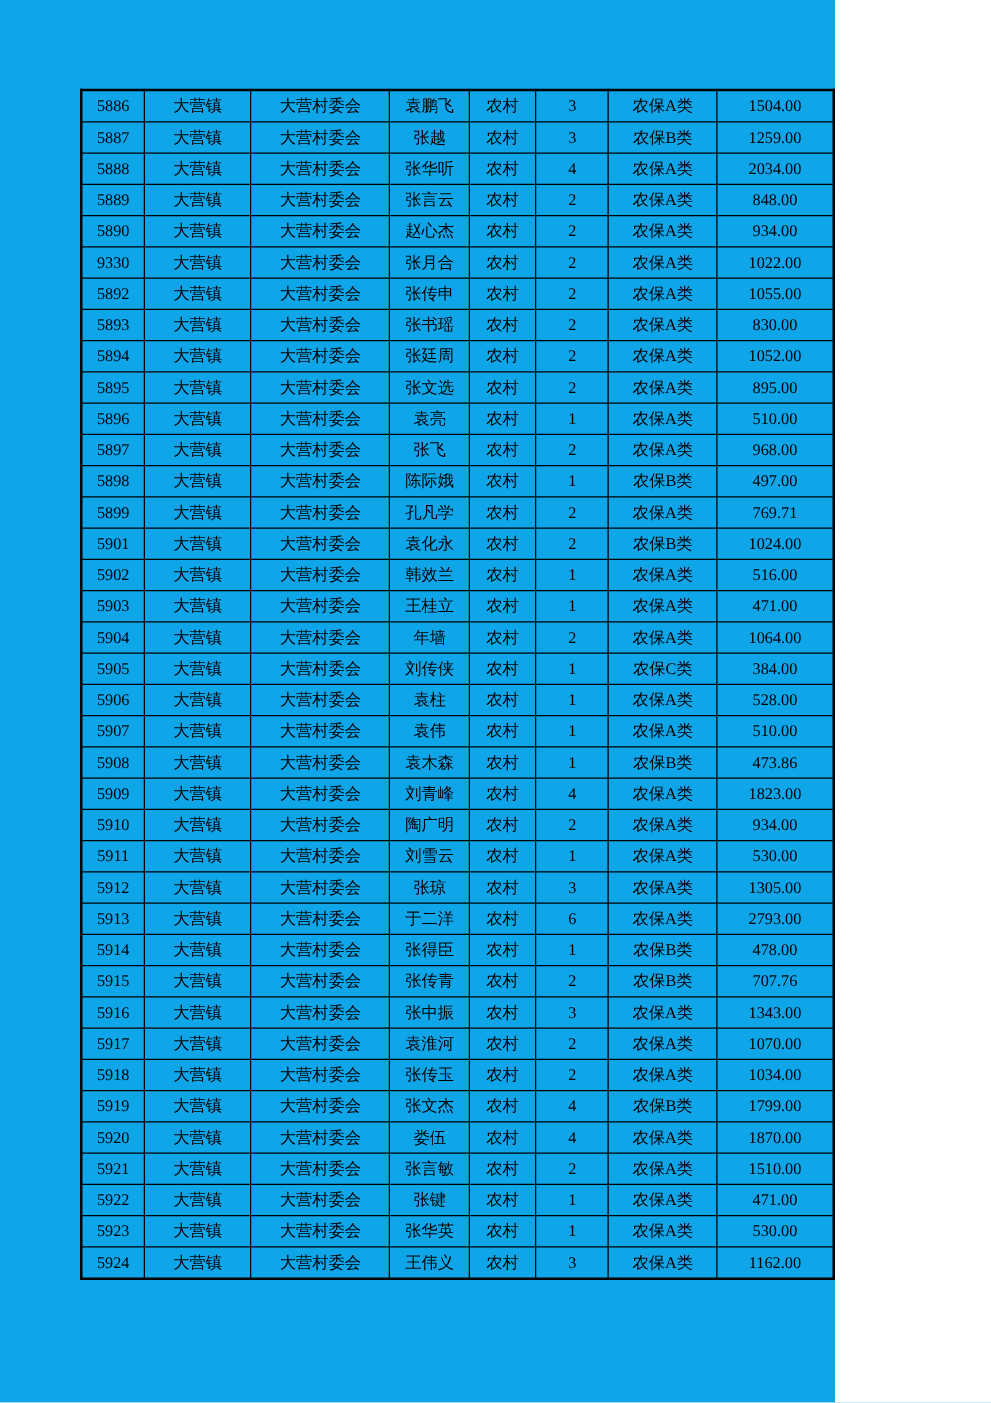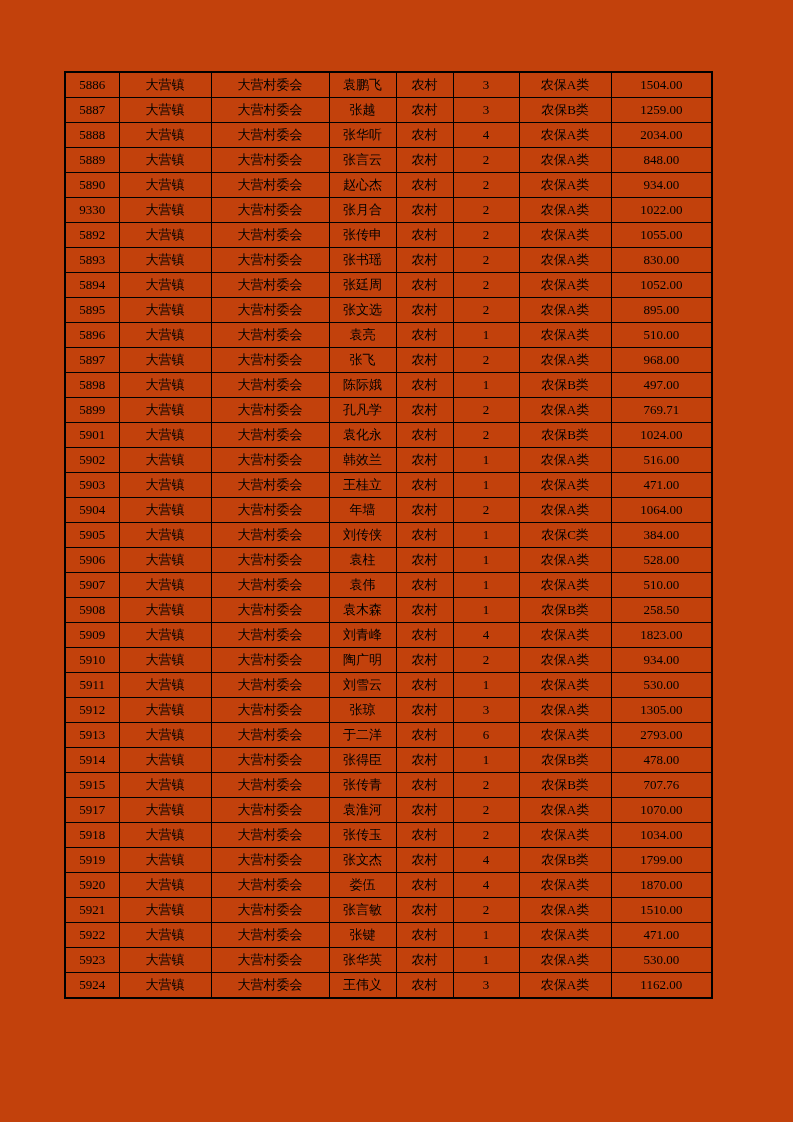--- a/index.html
+++ b/index.html
@@ -8,23 +8,23 @@
     background: #ffffff;
   }
   body {
     width: 793px;
     height: 1122px;
     font-family: "Liberation Serif", "DejaVu Serif", serif;
     color: #000000;
   }
   .page {
     position: relative;
-    width: 793px;
+    width: 668px;
     height: 1122px;
-    background: #c2410c;
+    background: #0ea5e9;
     overflow: hidden;
   }
   table.records {
     position: absolute;
     left: 64px;
     top: 71px;
     border-collapse: collapse;
     table-layout: fixed;
     border: 2px solid #000000;
   }
@@ -267,21 +267,21 @@
           <td>510.00</td>
         </tr>
         <tr>
           <td>5908</td>
           <td>大营镇</td>
           <td>大营村委会</td>
           <td>袁木森</td>
           <td>农村</td>
           <td>1</td>
           <td>农保B类</td>
-          <td>258.50</td>
+          <td>473.86</td>
         </tr>
         <tr>
           <td>5909</td>
           <td>大营镇</td>
           <td>大营村委会</td>
           <td>刘青峰</td>
           <td>农村</td>
           <td>4</td>
           <td>农保A类</td>
           <td>1823.00</td>
@@ -338,20 +338,30 @@
         </tr>
         <tr>
           <td>5915</td>
           <td>大营镇</td>
           <td>大营村委会</td>
           <td>张传青</td>
           <td>农村</td>
           <td>2</td>
           <td>农保B类</td>
           <td>707.76</td>
+        </tr>
+        <tr>
+          <td>5916</td>
+          <td>大营镇</td>
+          <td>大营村委会</td>
+          <td>张中振</td>
+          <td>农村</td>
+          <td>3</td>
+          <td>农保A类</td>
+          <td>1343.00</td>
         </tr>
         <tr>
           <td>5917</td>
           <td>大营镇</td>
           <td>大营村委会</td>
           <td>袁淮河</td>
           <td>农村</td>
           <td>2</td>
           <td>农保A类</td>
           <td>1070.00</td>

